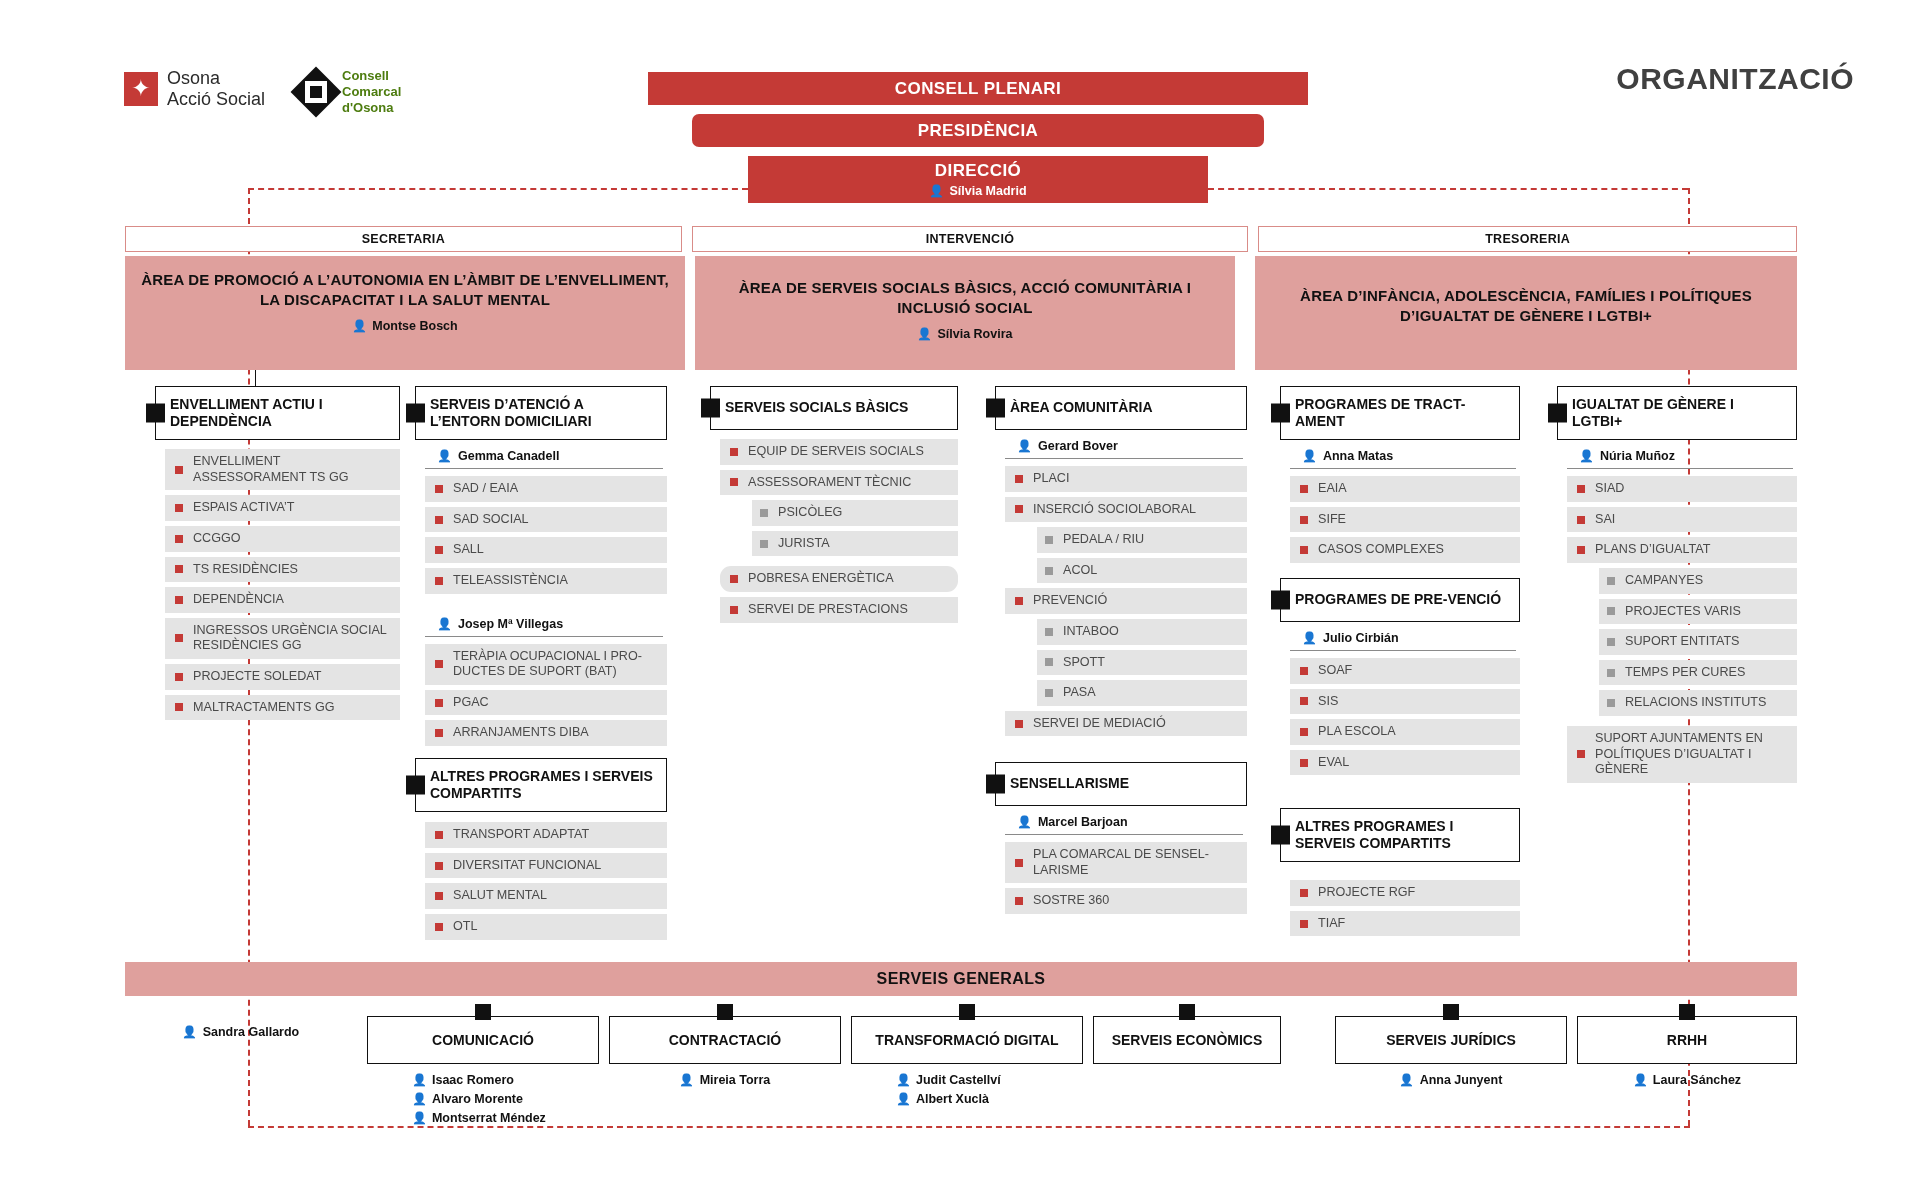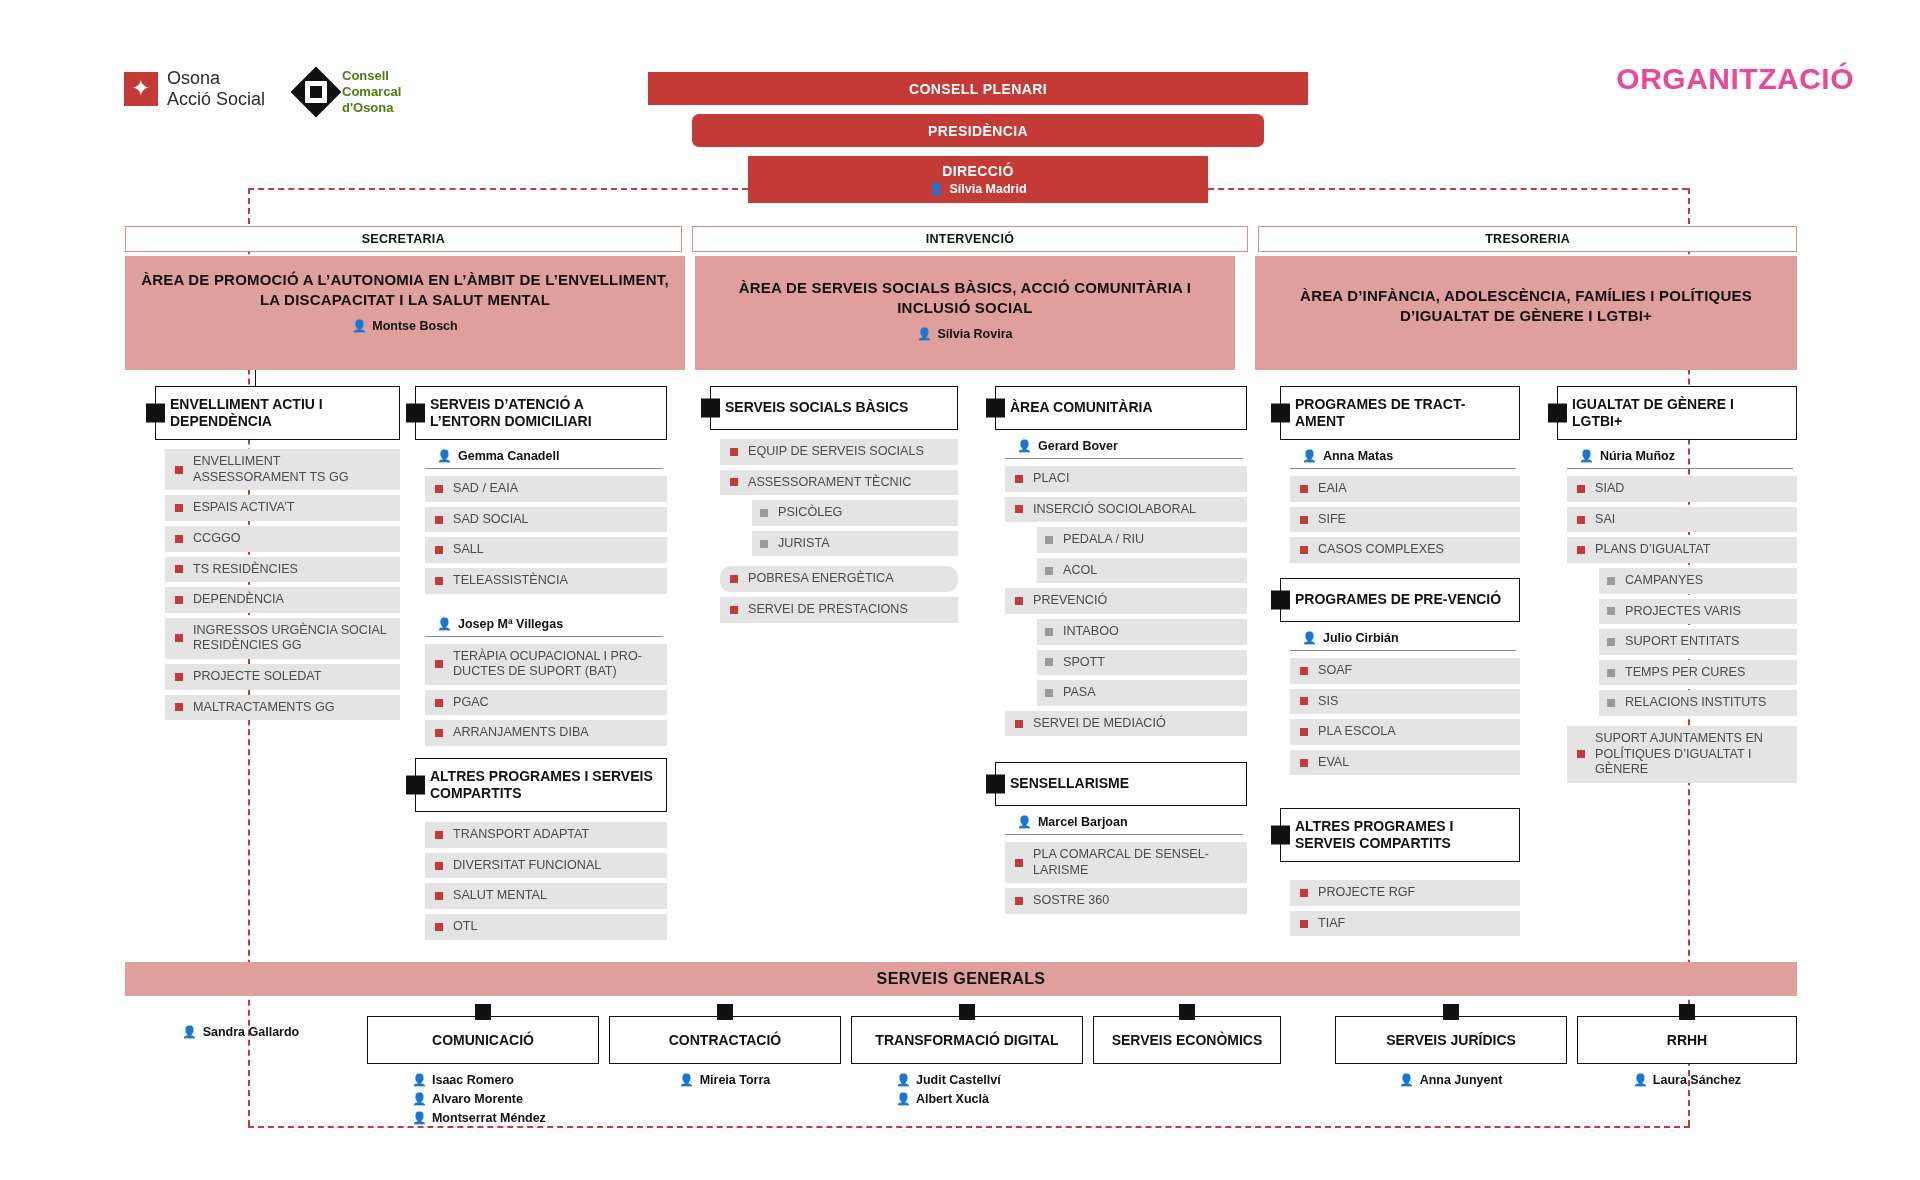--- a/index.html
+++ b/index.html
@@ -33,30 +33,30 @@
   }
   .logo-ccosona .diamond::before{
     content:""; position:absolute; left:12px; top:12px; width:12px; height:12px;
     background:#111; transform:rotate(45deg); z-index:2;
   }
   .logo-ccosona .txt { font-size:13px; font-weight:bold; color:#4d7c0f; line-height:1.22; }
 
   
   .page-title {
     position:absolute; right:66px; top:62px;
-    font-size:30px; font-weight:bold; color:#ec4899; letter-spacing:.5px;
+    font-size:30px; font-weight:bold; color:#404040; letter-spacing:.5px;
   }
 
   
   .redbar {
     position:absolute; background:#C43A36; color:#fff;
     display:flex; flex-direction:column; align-items:center; justify-content:center;
     font-weight:bold;
   }
-  .redbar .t { font-size:14px; letter-spacing:.4px; }
+  .redbar .t { font-size:17px; letter-spacing:.4px; }
   .redbar .person { font-size:12.5px; font-weight:bold; margin-top:3px; display:flex; align-items:center; gap:5px;}
   .bar-plenari   { left:648px; top:72px;  width:660px; height:33px; }
   .bar-presi     { left:692px; top:114px; width:572px; height:33px;border-radius:7px; }
   .bar-direccio  { left:748px; top:156px; width:460px; height:47px; }
 
   
   .staffrow { position:absolute; top:226px; height:26px; display:flex; }
   .staffbox {
     border:1px solid #D98C88; background:#fff;
     display:flex; align-items:center; justify-content:center;

